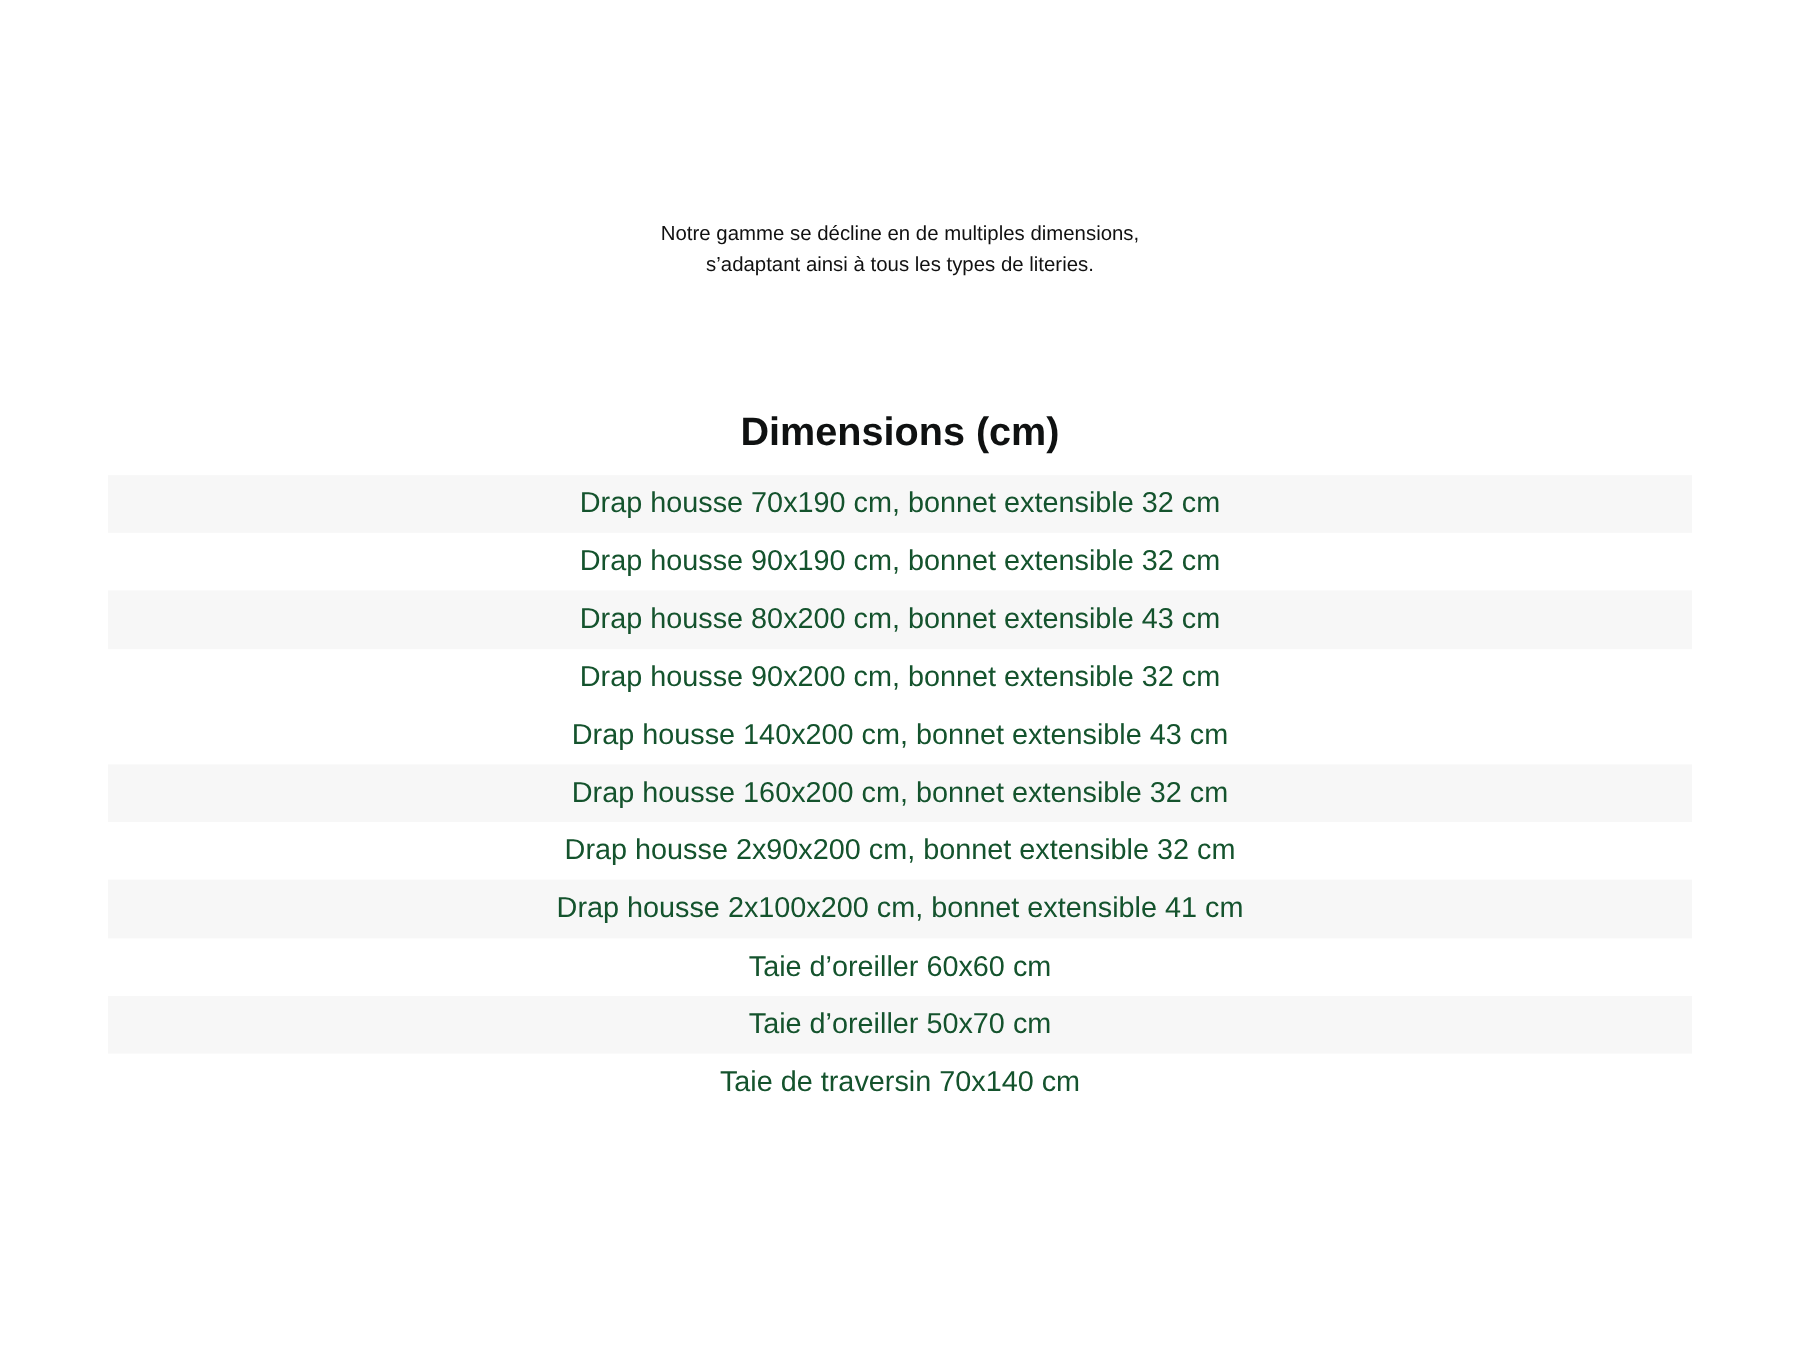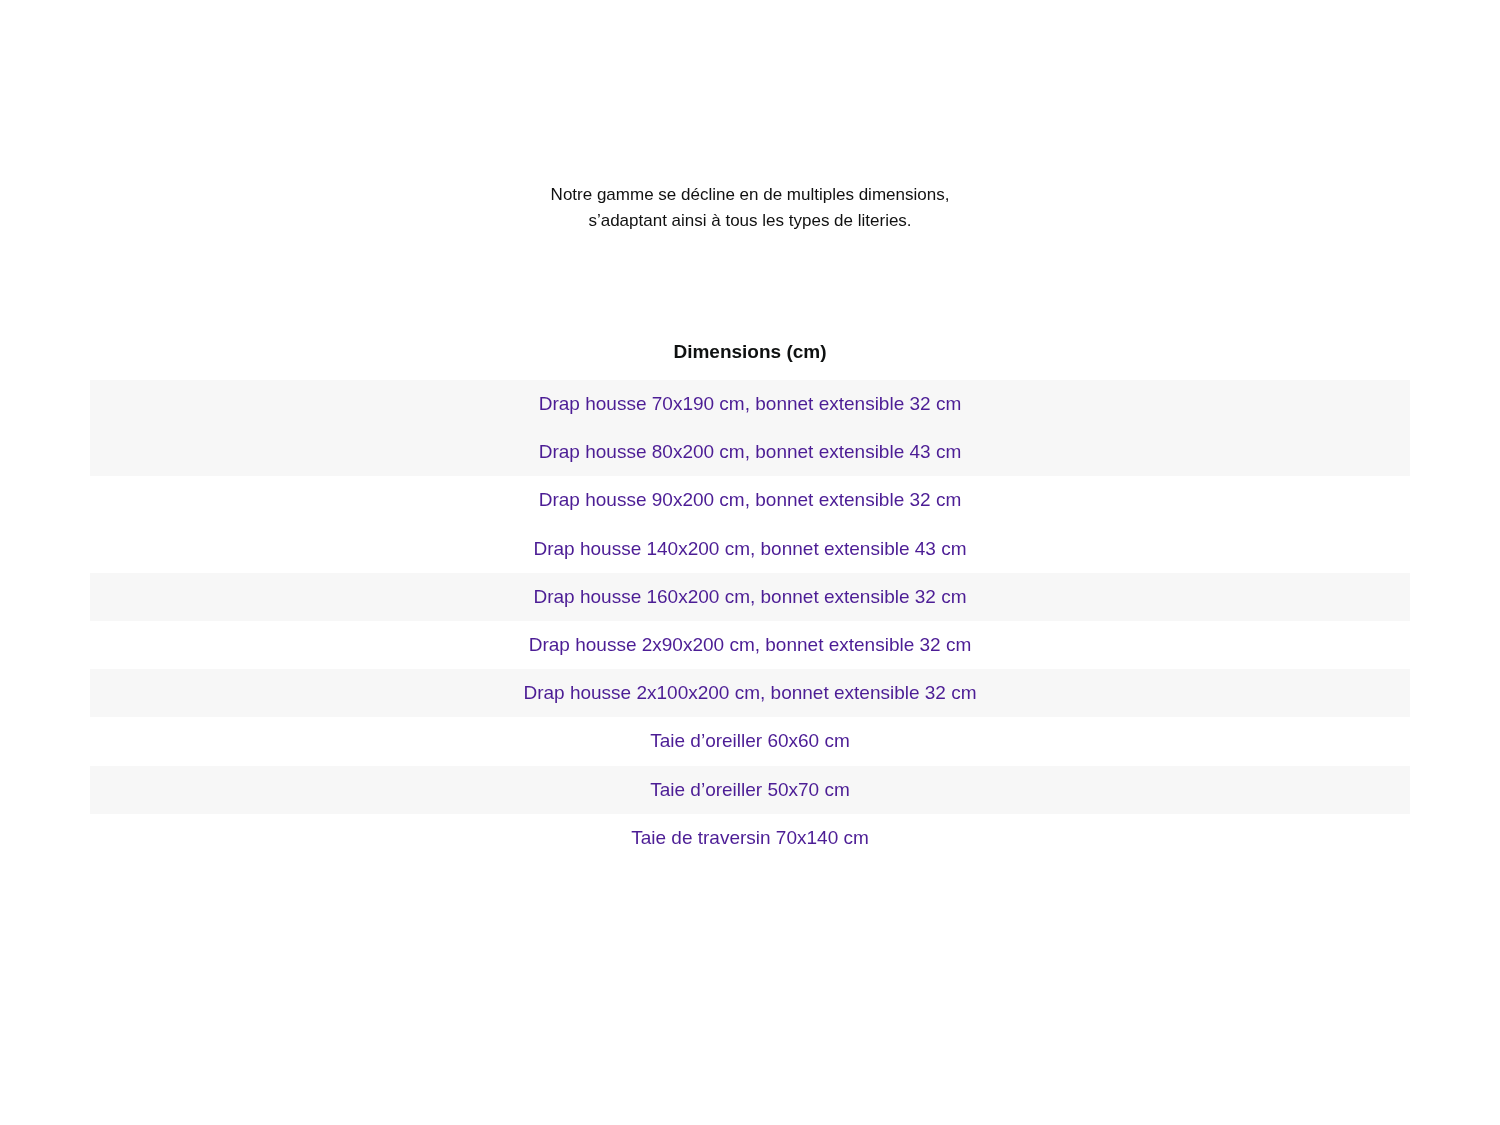--- a/index.html
+++ b/index.html
@@ -19,58 +19,59 @@
   .intro {
     padding-top: 182px;
     text-align: center;
     font-size: 17px;
     line-height: 26px;
     color: #111111;
   }
   .table-title {
     margin-top: 107px;
     text-align: center;
-    font-size: 19px;
+    font-size: 33px;
     font-weight: 700;
     color: #0f1111;
   }
   .dim-table {
     margin-top: 17px;
   }
   .dim-row {
     height: 48.2px;
     margin: 0 90px;
     display: flex;
     align-items: center;
     justify-content: center;
-    font-size: 19px;
-    color: #4c1d95;
+    font-size: 24px;
+    color: #14532d;
   }
   .dim-row.striped {
     background: #f7f7f7;
   }
 </style>
 </head>
 <body>
 
 <div class="page">
 
   <div class="intro">
     <div>Notre gamme se décline en de multiples dimensions,</div>
     <div>s’adaptant ainsi à tous les types de literies.</div>
   </div>
 
   <div class="table-title">Dimensions (cm)</div>
 
   <div class="dim-table">
     <div class="dim-row striped">Drap housse 70x190 cm, bonnet extensible 32 cm</div>
+    <div class="dim-row">Drap housse 90x190 cm, bonnet extensible 32 cm</div>
     <div class="dim-row striped">Drap housse 80x200 cm, bonnet extensible 43 cm</div>
     <div class="dim-row">Drap housse 90x200 cm, bonnet extensible 32 cm</div>
     <div class="dim-row">Drap housse 140x200 cm, bonnet extensible 43 cm</div>
     <div class="dim-row striped">Drap housse 160x200 cm, bonnet extensible 32 cm</div>
     <div class="dim-row">Drap housse 2x90x200 cm, bonnet extensible 32 cm</div>
-    <div class="dim-row striped">Drap housse 2x100x200 cm, bonnet extensible 32 cm</div>
+    <div class="dim-row striped">Drap housse 2x100x200 cm, bonnet extensible 41 cm</div>
     <div class="dim-row">Taie d’oreiller 60x60 cm</div>
     <div class="dim-row striped">Taie d’oreiller 50x70 cm</div>
     <div class="dim-row">Taie de traversin 70x140 cm</div>
   </div>
 
 </div>
 
 </body></html>

